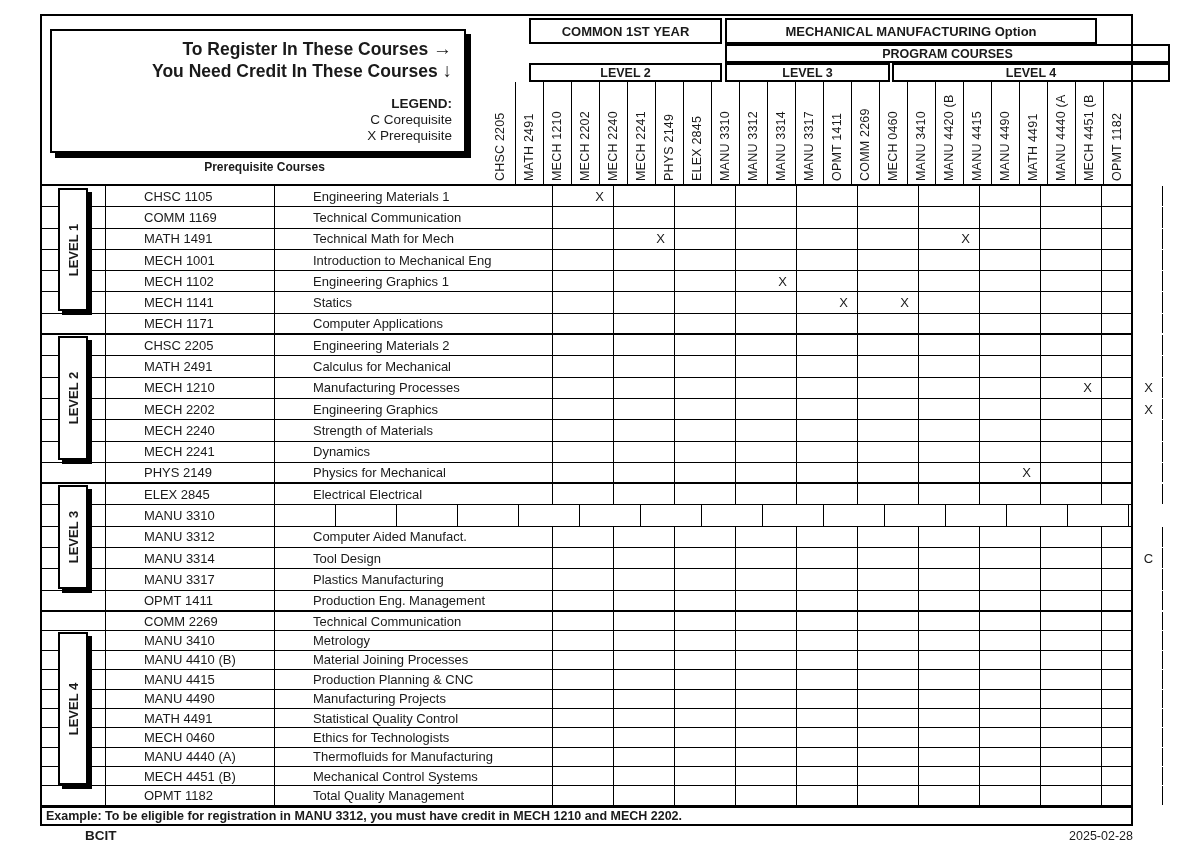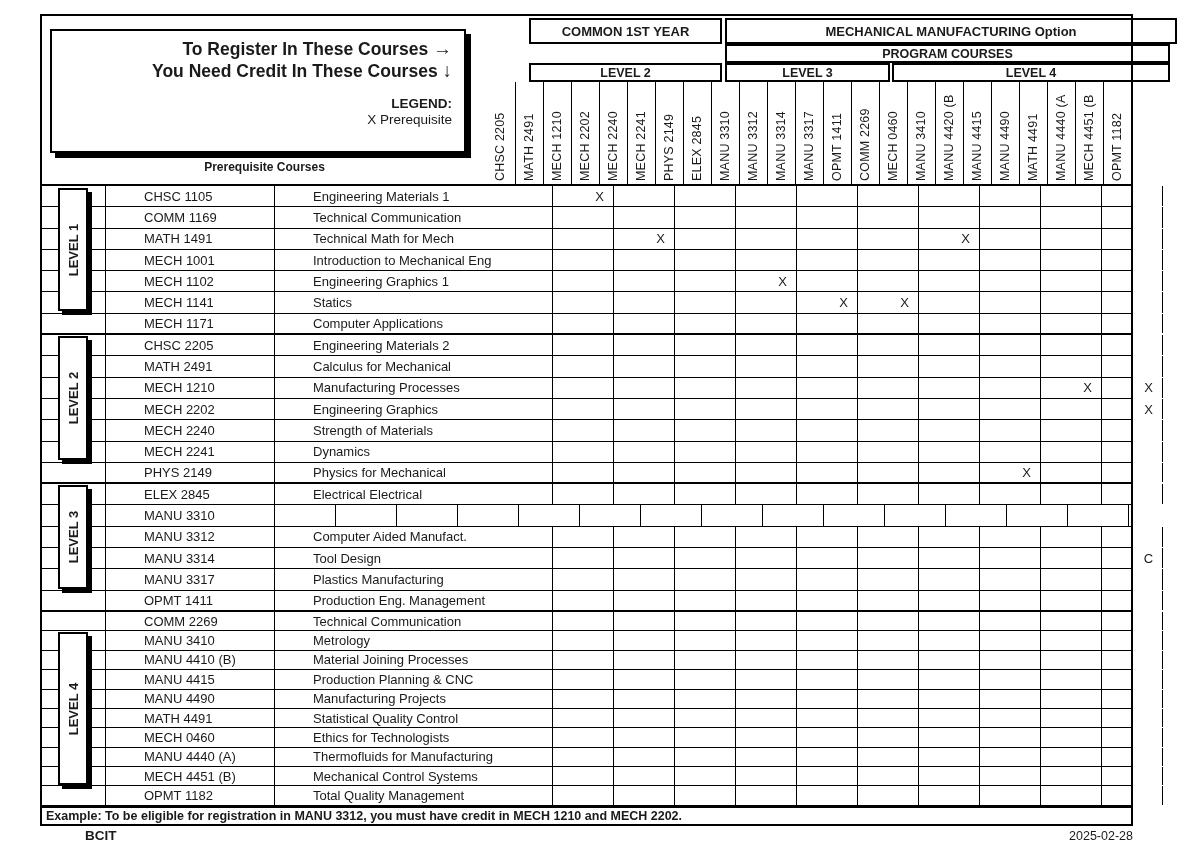--- a/index.html
+++ b/index.html
@@ -10,21 +10,21 @@
   
   .sheet-table { position:absolute; left:40px; top:14px; width:1093px; height:812px;
                  border:2px solid #000; background:#fff; }
 
   
   .head-zone { position:absolute; left:0; top:0; width:1089px; height:170px;
                border-bottom:2px solid #000; background:#fff; }
   .hbox { position:absolute; border:2px solid #000; text-align:center;
           font-weight:bold; font-size:13px; overflow:hidden; white-space:nowrap;margin-left:41px; }
   .box-common  { left:446px; top:2px;  width:193px; height:26px; line-height:23px; }
-  .box-option  { left:642px; top:2px;  width:452px; height:26px; line-height:23px; }
+  .box-option  { left:642px; top:2px;  width:372px; height:26px; line-height:23px; }
   .box-program { left:642px; top:28px; width:445px; height:19px; line-height:16px; font-size:12.5px; }
   .box-l2 { left:446px; top:47px; width:193px; height:19px; line-height:16px; font-size:12.5px; }
   .box-l3 { left:642px; top:47px; width:165px; height:19px; line-height:16px; font-size:12.5px; }
   .box-l4 { left:809px; top:47px; width:278px; height:19px; line-height:16px; font-size:12.5px; }
 
   .col-headers { position:absolute; left:445px; top:66px; width:644px; height:104px; display:flex; }
   .vcell { flex:0 0 28px; width:28px; position:relative; border-left:1px solid #000; }
   .vcell:first-child { border-left:none; }
   .vlabel { position:absolute; bottom:5px; left:50%; margin-left:6px;
             transform:rotate(-90deg); transform-origin:0 100%;
@@ -160,20 +160,21 @@
           <div class="vcell">
             <span class="vlabel">OPMT 1182</span>
           </div>
         </div>
 
       <div class="info-box">
         <div class="info-line"><span>To Register In These Courses</span> <span class="info-arrow">→</span></div>
         <div class="info-line"><span>You Need Credit In These Courses</span> <span class="info-arrow">↓</span></div>
         <div class="legend-block">
           <div class="legend-title">LEGEND:</div>
+          <div>C  Corequisite</div>
           <div>X  Prerequisite</div>
         </div>
       </div>
 
       <div class="prereq-title">Prerequisite Courses</div>
     </div>
 
     <div class="rows-zone">
         <div class="mrow rA">
           <div class="c-spacer"></div>

